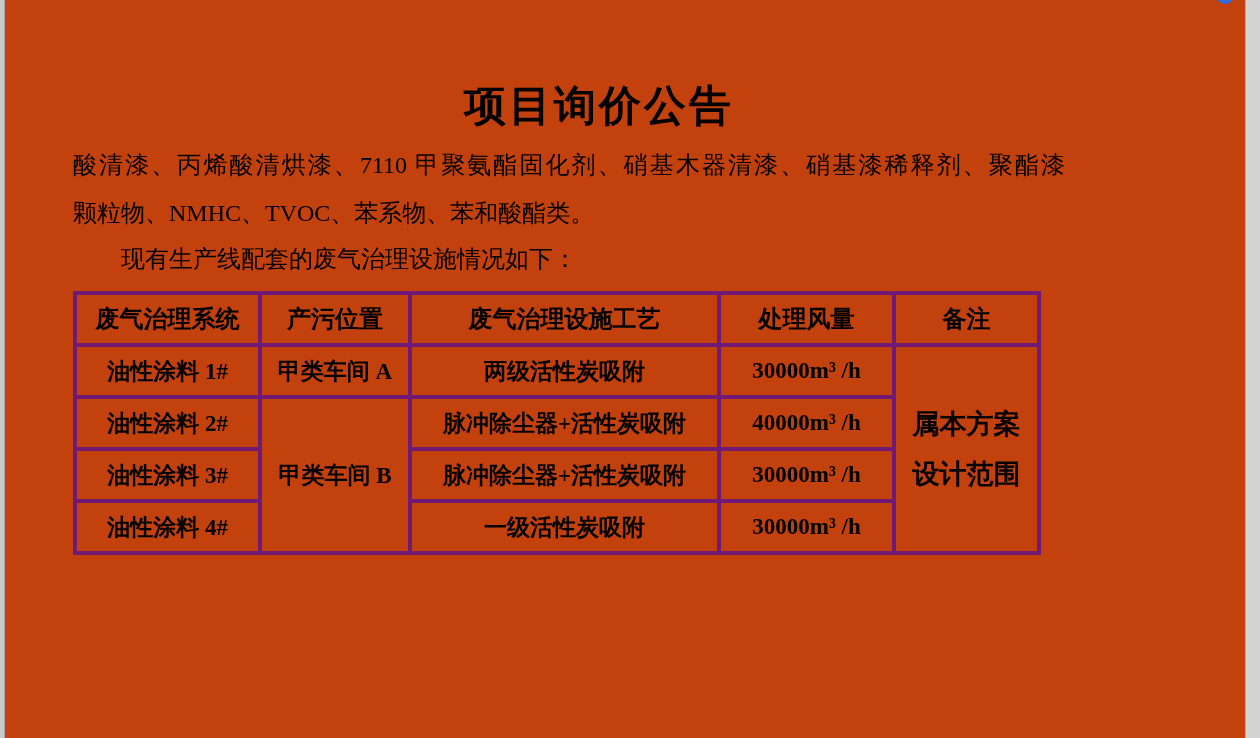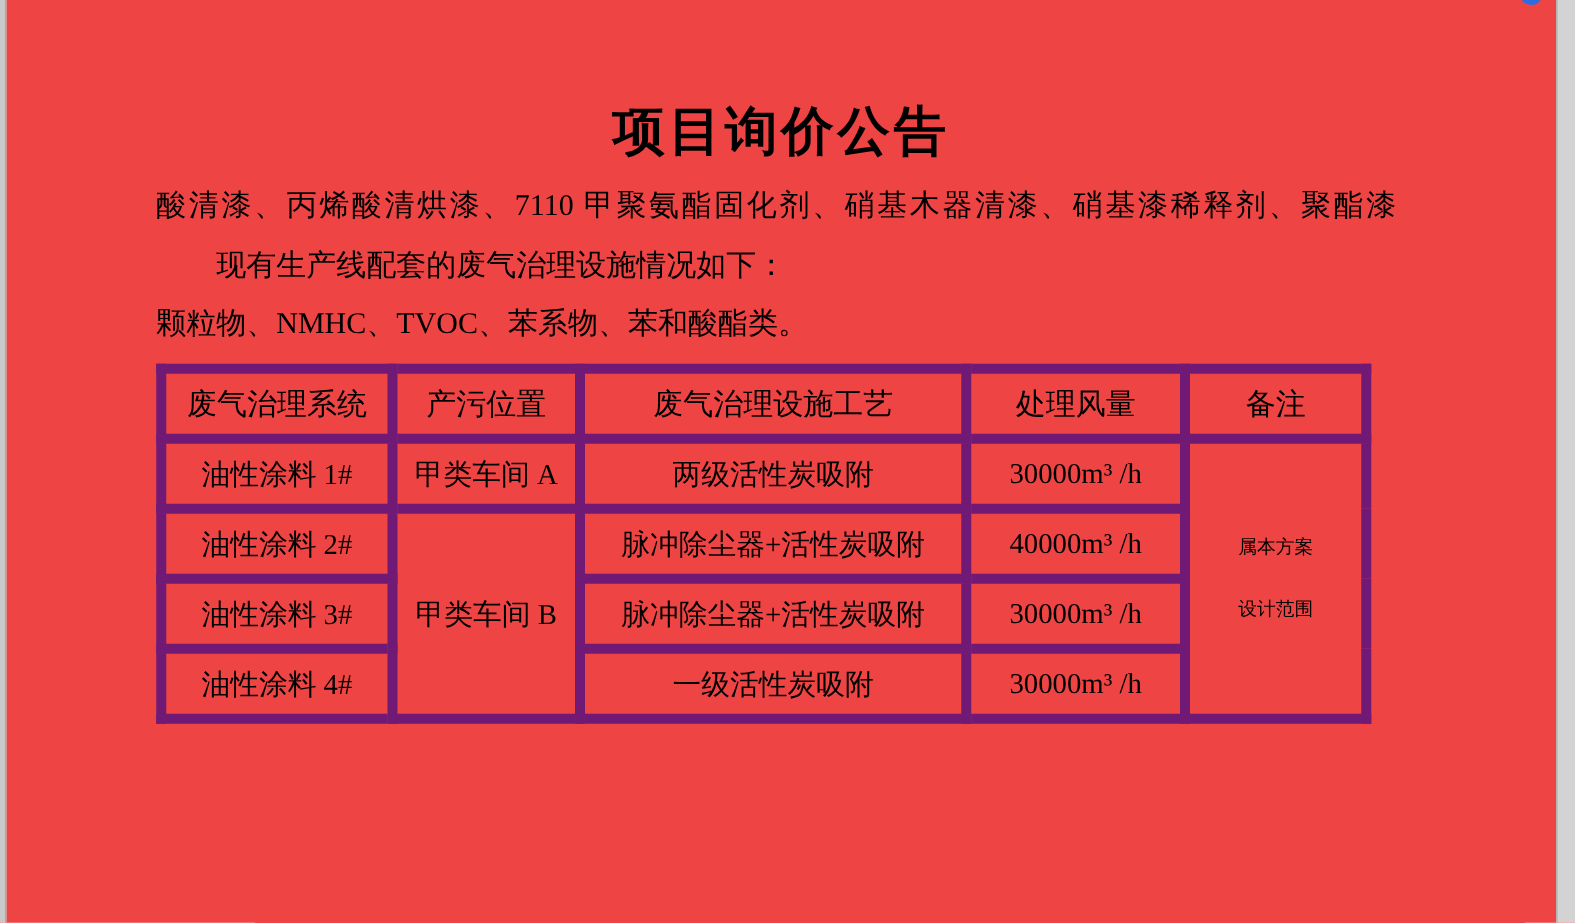--- a/index.html
+++ b/index.html
@@ -41,22 +41,22 @@
     background: #2f6ce0;
     z-index: 5;
     cursor: pointer;
   }
   .page {
     position: absolute;
     left: 5px;
     right: 15px;
     top: 0;
     bottom: 0;
-    background: #ef4444;
-    padding-left: 120px;
+    background: #c2410c;
+    padding-left: 68px;
     padding-right: 120px;
     box-sizing: border-box;
   }
   .doc-title {
     margin: 78px 0 0 0;
     height: 56px;
     line-height: 56px;
     text-align: center;
     font-size: 42px;
     font-weight: bold;
@@ -80,54 +80,54 @@
     text-align-last: justify;
   }
   .indent { text-indent: 48px; }
   table.facility {
     margin-top: 9px;
     border-collapse: collapse;
     table-layout: fixed;
     width: 964px;
   }
   table.facility th, table.facility td {
-    border: 8px solid #701a75;
+    border: 4px solid #701a75;
     height: 48px;
     padding: 0 2px;
     text-align: center;
     vertical-align: middle;
     font-size: 23px;
-    font-weight: normal;
+    font-weight: bold;
     overflow: hidden;
   }
   table.facility th {
     font-size: 24px;
   }
   .remark-line {
     height: 50px;
     line-height: 50px;
     text-align: center;
-    font-size: 15px;
+    font-size: 27px;
   }
 </style>
 </head>
 <body>
 
 <div class="gutter-left"></div>
 <div class="gutter-right"></div>
 <div class="float-btn"></div>
 
 <div class="page">
 
   <h1 class="doc-title">项目询价公告</h1>
 
   <div class="body-text">
     <div class="line ln-a just">酸清漆、丙烯酸清烘漆、7110 甲聚氨酯固化剂、硝基木器清漆、硝基漆稀释剂、聚酯漆</div>
+    <div class="line ln-b">颗粒物、NMHC、TVOC、苯系物、苯和酸酯类。</div>
     <div class="line ln-b indent">现有生产线配套的废气治理设施情况如下：</div>
-    <div class="line ln-b">颗粒物、NMHC、TVOC、苯系物、苯和酸酯类。</div>
   </div>
 
   <table class="facility">
     <colgroup>
       <col style="width:185px">
       <col style="width:150px">
       <col style="width:309px">
       <col style="width:175px">
       <col style="width:145px">
     </colgroup>

